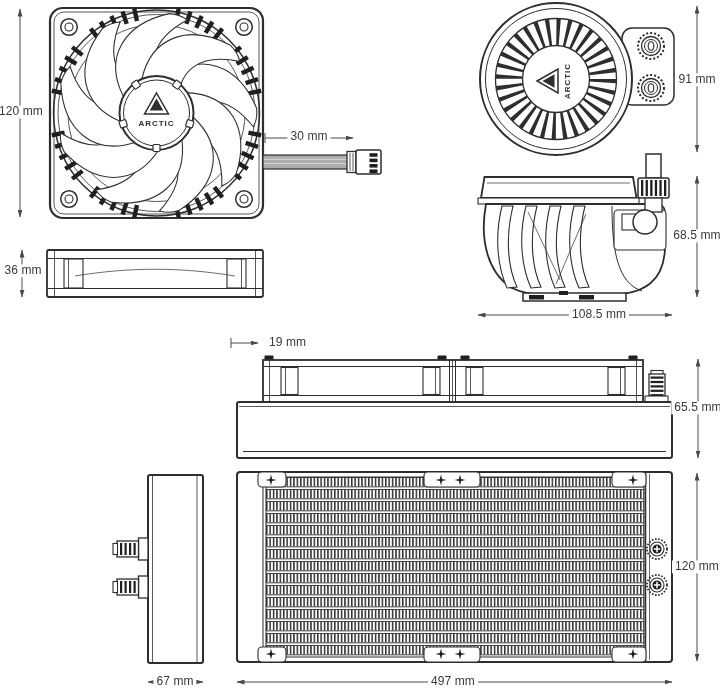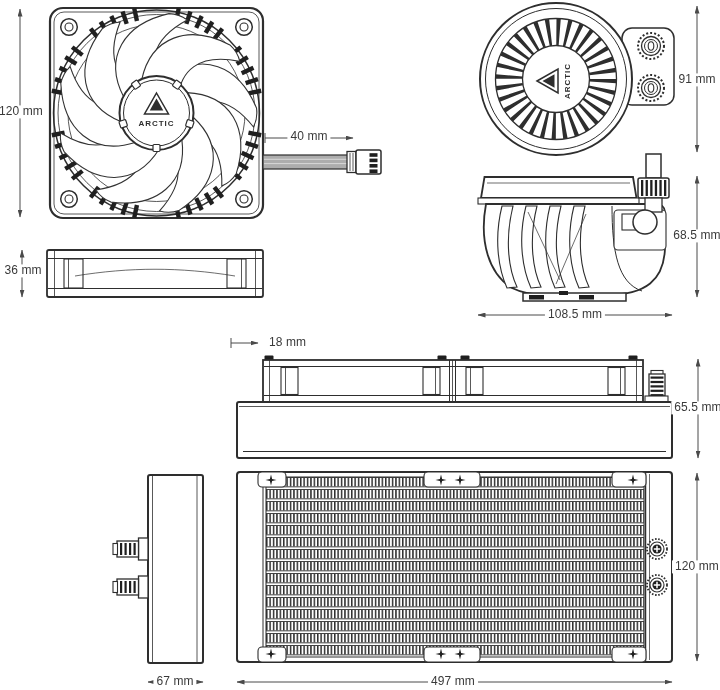--- a/index.html
+++ b/index.html
@@ -311,23 +311,23 @@
     <line x1="231" y1="338" x2="231" y2="348" class="dim"></line>
     <line x1="231" y1="343" x2="258" y2="343" class="dim" marker-end="url(#da)"></line>
     <line x1="698" y1="359" x2="698" y2="458" class="dim" marker-start="url(#da)" marker-end="url(#da)"></line>
     <line x1="148" y1="682" x2="203" y2="682" class="dim" marker-start="url(#da)" marker-end="url(#da)"></line>
     <line x1="237" y1="682" x2="672" y2="682" class="dim" marker-start="url(#da)" marker-end="url(#da)"></line>
     <line x1="697" y1="473" x2="697" y2="661" class="dim" marker-start="url(#da)" marker-end="url(#da)"></line>
   </g>
 </svg>
 
 <span class="dimlabel" style="left:21px;top:112px">120 mm</span>
-<span class="dimlabel" style="left:309px;top:137px">40 mm</span>
+<span class="dimlabel" style="left:309px;top:137px">30 mm</span>
 <span class="dimlabel" style="left:697px;top:80px">91 mm</span>
 <span class="dimlabel" style="left:23px;top:271px">36 mm</span>
 <span class="dimlabel" style="left:697px;top:236px">68.5 mm</span>
-<span class="dimlabel" style="left:575px;top:315px">108.5 mm</span>
-<span class="dimlabel left-anchor" style="left:267px;top:343px">18 mm</span>
+<span class="dimlabel" style="left:599px;top:315px">108.5 mm</span>
+<span class="dimlabel left-anchor" style="left:267px;top:343px">19 mm</span>
 <span class="dimlabel" style="left:698px;top:408px">65.5 mm</span>
 <span class="dimlabel" style="left:175px;top:682px">67 mm</span>
 <span class="dimlabel" style="left:453px;top:682px">497 mm</span>
 <span class="dimlabel" style="left:697px;top:567px">120 mm</span>
 </div>
 
 </body></html>

